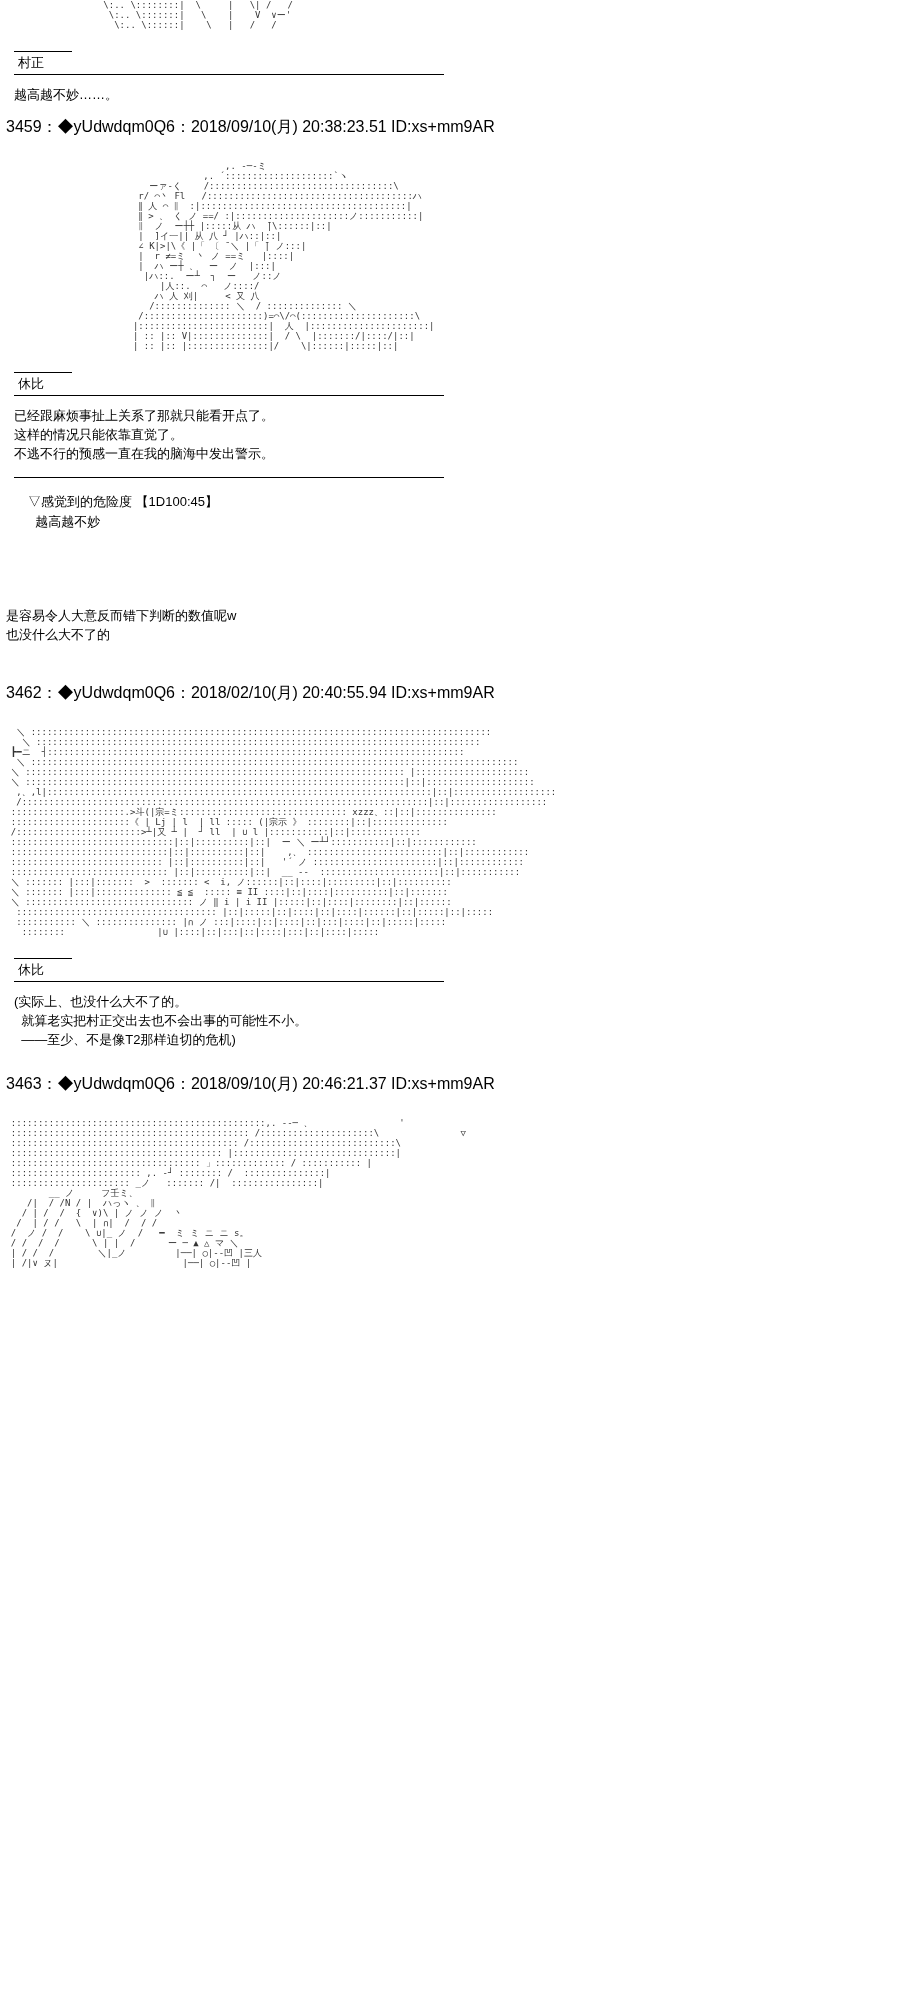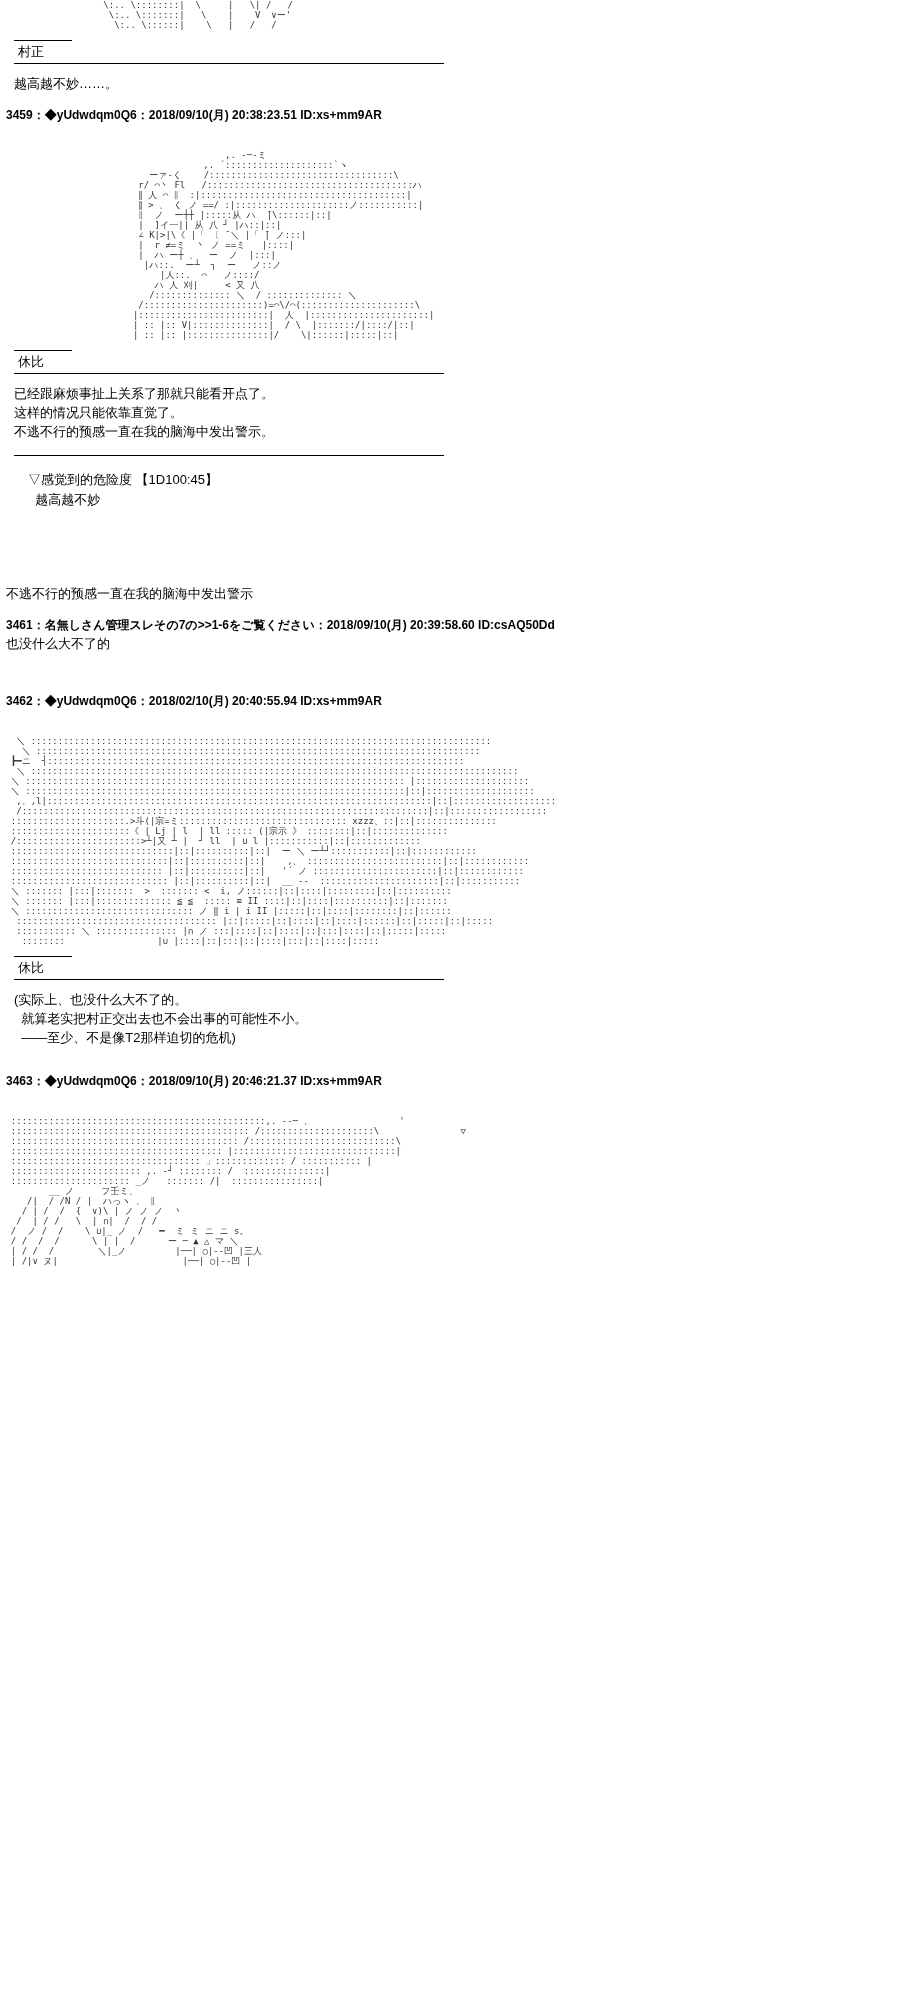--- a/index.html
+++ b/index.html
@@ -30,21 +30,21 @@
     margin: 0;
     padding: 0;
   }
   .aa-top { padding-left: 60px; }
   .aa-2 { padding-left: 95px; }
   .aa-3 { padding-left: 0px; }
   .aa-4 { padding-left: 0px; }
 
   
   .nameplate {
-    margin: 10px 0 0 14px;
+    margin: 21px 0 0 14px;
     width: 430px;
   }
   .nameplate .nm-top {
     border-top: 1px solid #000;
     width: 58px;
   }
   .nameplate .nm-label {
     font-size: 13px;
     padding: 3px 0 3px 4px;
     line-height: 16px;
@@ -60,24 +60,23 @@
     white-space: pre-wrap;
   }
   .rule-under {
     margin: 14px 0 0 14px;
     border-top: 1px solid #000;
     width: 430px;
   }
   
   .posthead {
     margin: 14px 0 0 6px;
-    font-size: 12px;
+    font-size: 16px;
     line-height: 17px;
     color: #000;
-    font-weight: bold;
   }
   .posthead .num { color: #000; }
   .postbody {
     margin: 1px 0 0 6px;
     font-size: 13px;
     line-height: 18px;
   }
   .dice {
     margin: 14px 0 0 28px;
     font-size: 13px;
@@ -139,25 +138,22 @@
 这样的情况只能依靠直觉了。
 不逃不行的预感一直在我的脑海中发出警示。</div>
   <div class="rule-under"></div>
 
   <div class="dice">▽感觉到的危险度 【1D100:45】
   越高越不妙</div>
 
   <div class="spacer-lg"></div>
   <div class="spacer-md"></div>
 
-  <div class="postbody">不逃不行的预感一直在我的脑海中发出警示</div>
-
-  <div class="posthead">
-    <span class="num">3461</span><span>：</span><span>名無しさん管理スレその7の&gt;&gt;1-6をご覧ください</span><span>：2018/09/10(月) 20:39:58.60 ID:csAQ50Dd</span>
-  </div>
+  <div class="postbody">是容易令人大意反而错下判断的数值呢w</div>
+
   <div class="postbody">也没什么大不了的</div>
 
   <div class="spacer-md"></div>
 
   <div class="posthead">
     <span class="num">3462</span><span>：</span><span>◆yUdwdqm0Q6</span><span>：2018/02/10(月) 20:40:55.94 ID:xs+mm9AR</span>
   </div>
 
   <div class="spacer-md"></div>
 

